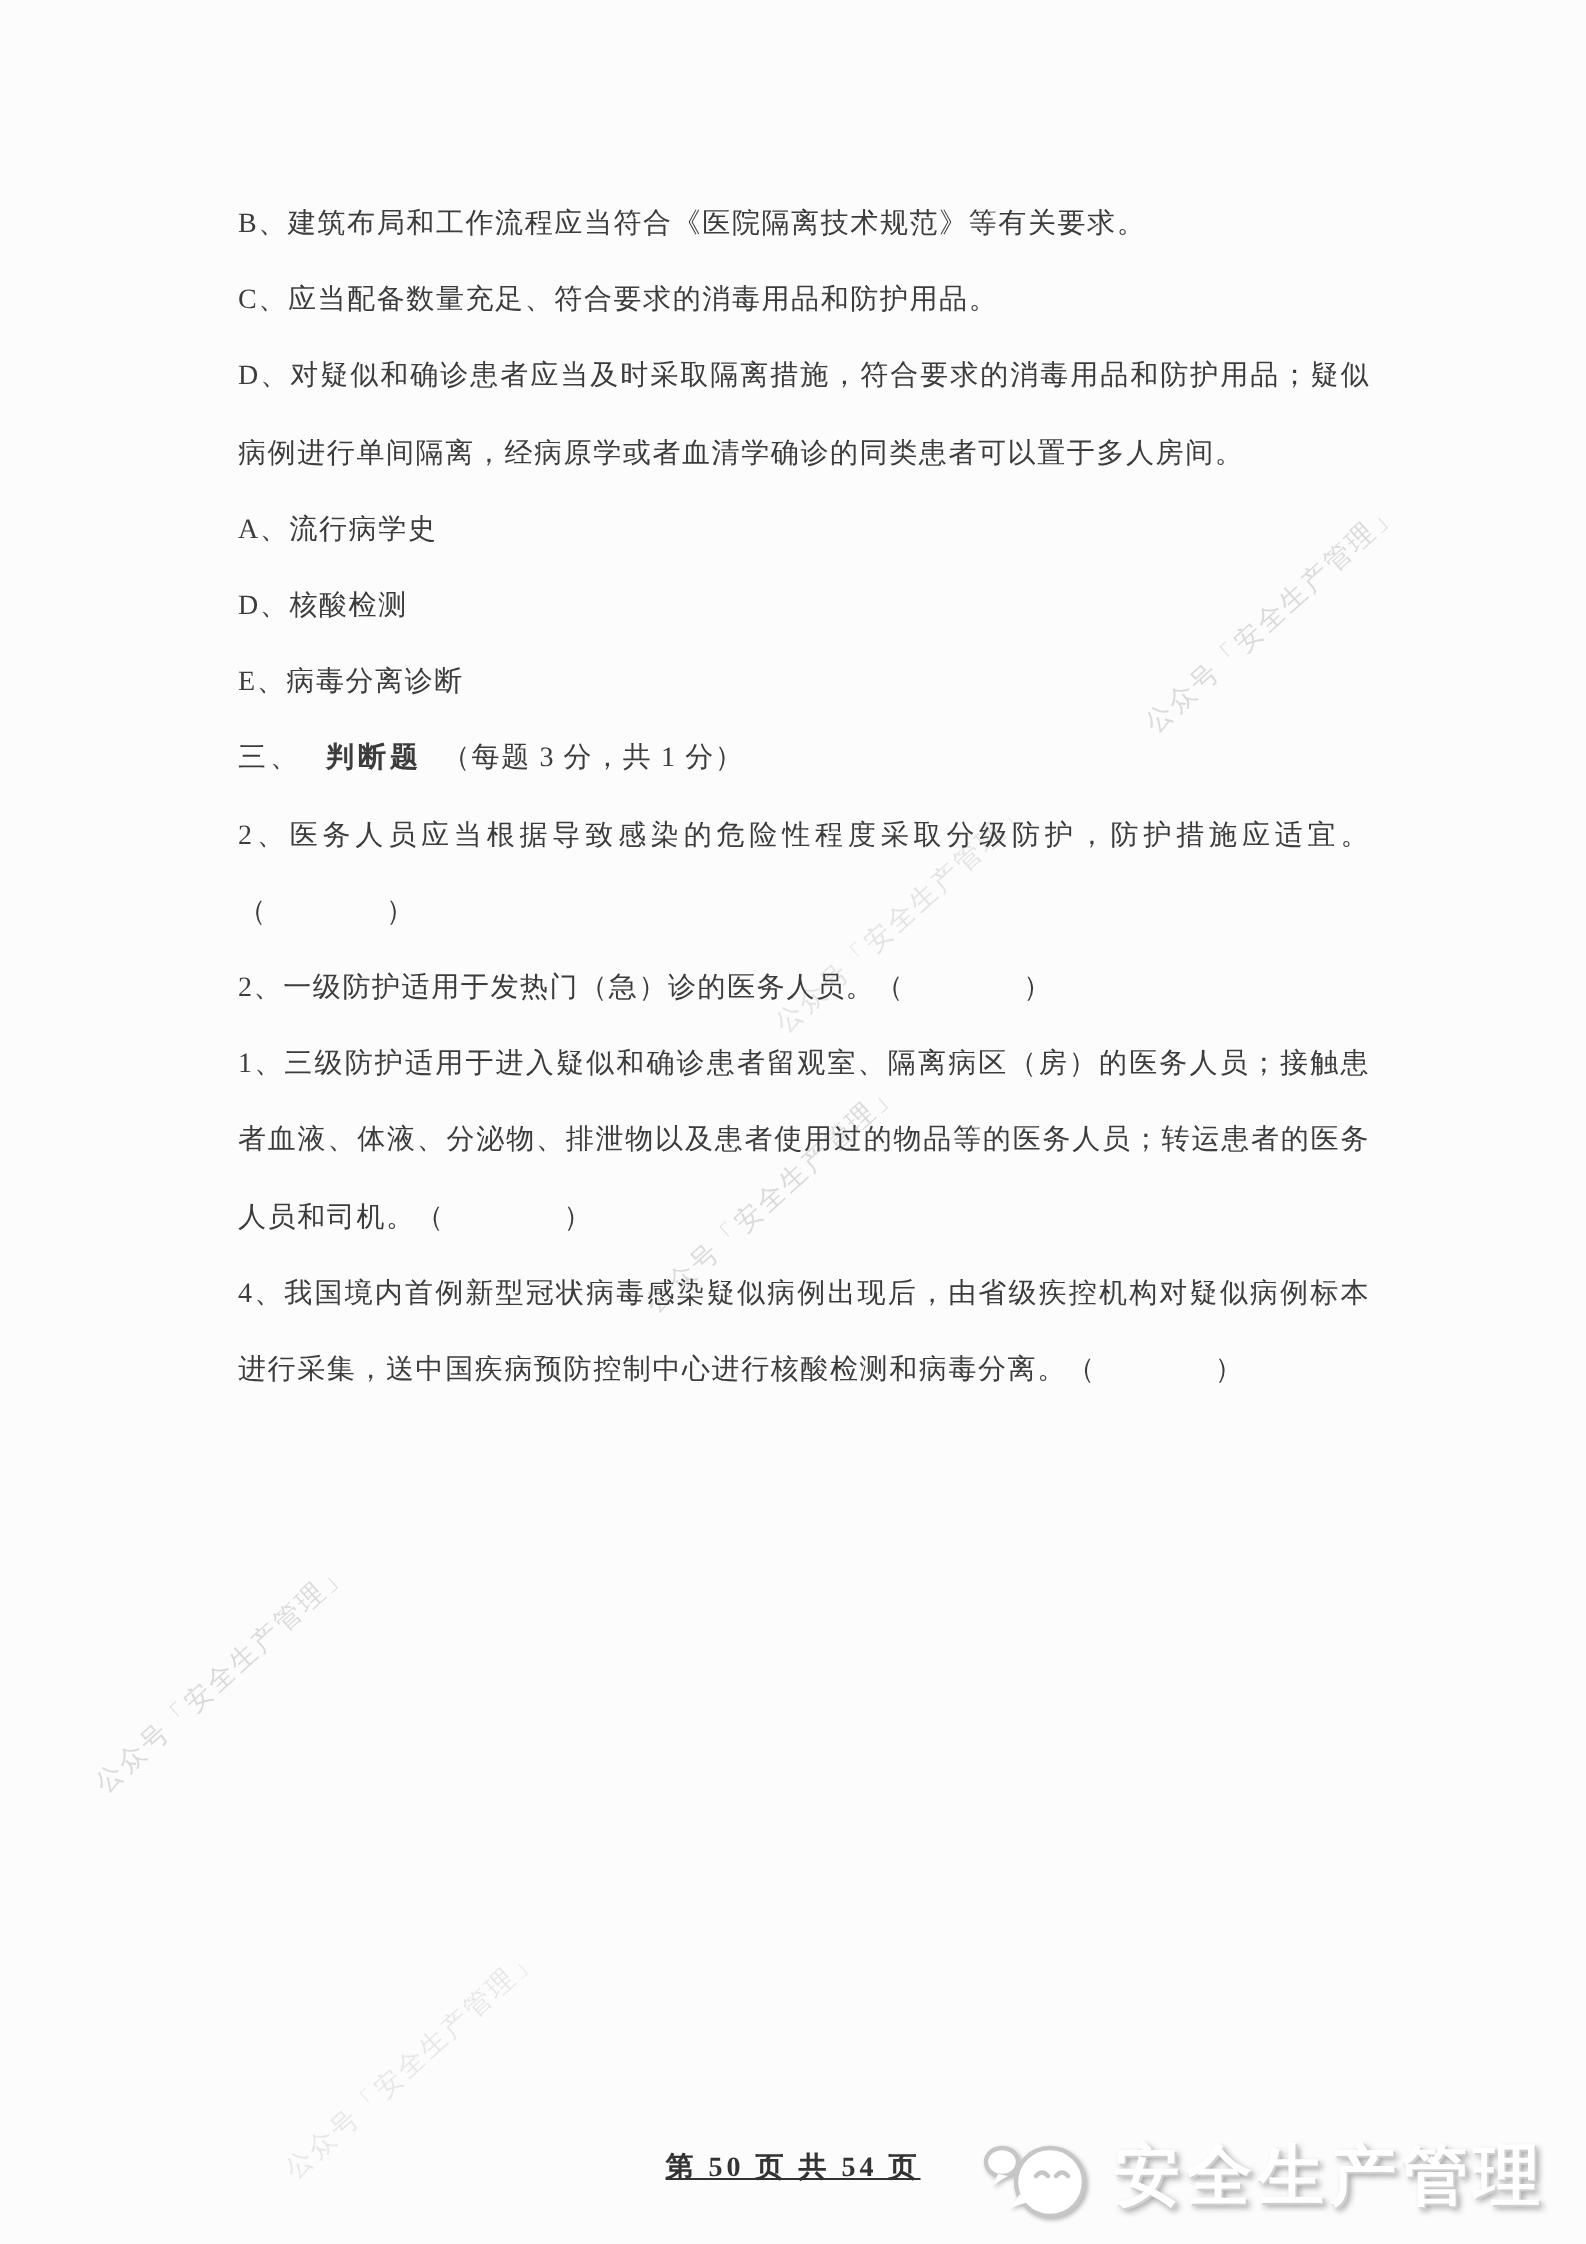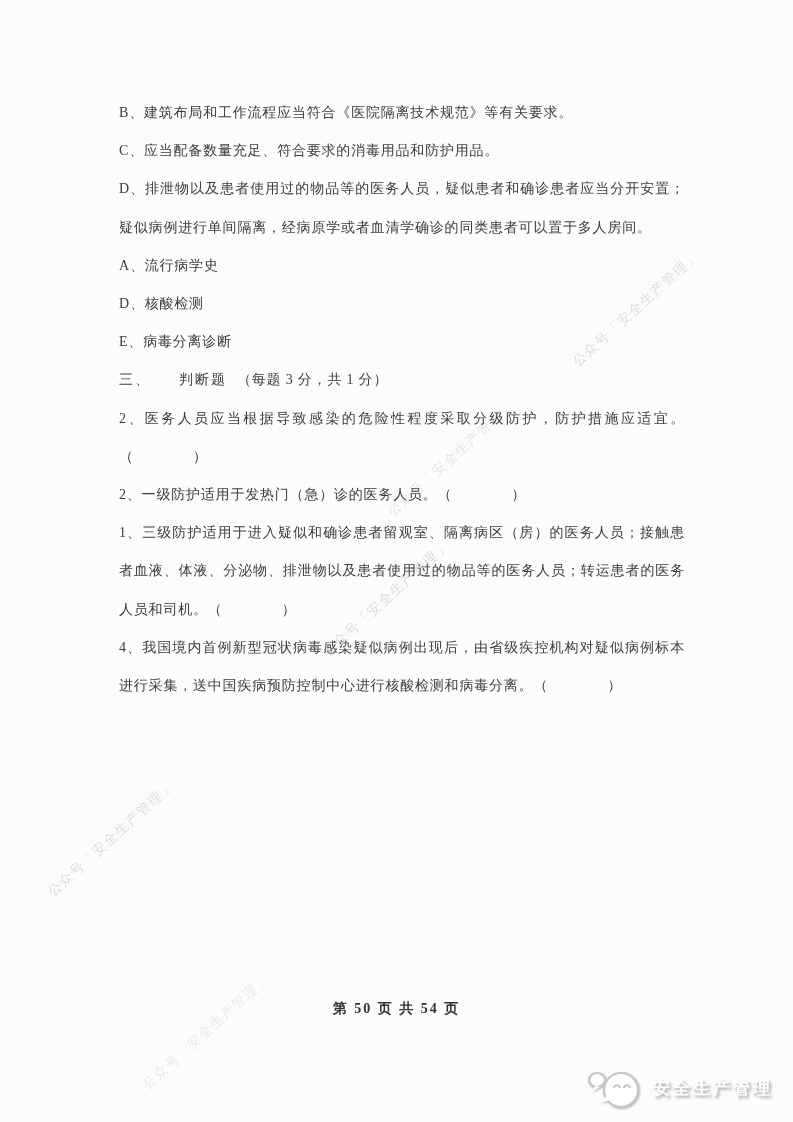--- a/index.html
+++ b/index.html
@@ -17,36 +17,37 @@
   }
   .content p {
     margin:0;
     font-size:14px;
     line-height:38.2px;
     letter-spacing:0.8px;
     text-align:justify;
   }
   .heading { display:flex; align-items:baseline; }
   .heading .sec-prefix { letter-spacing:2px; }
-  .heading .sec-title { font-weight:normal; margin:0 10px 0 28px; letter-spacing:2px; }
+  .heading .sec-title { font-weight:bold; margin:0 10px 0 12px; letter-spacing:2px; }
   .footer {
-    position:absolute; left:0; right:0; top:1000px;
+    position:absolute; left:0; right:0; top:1075px;
     text-align:center;
     font-size:14px; font-weight:600;
     letter-spacing:2px;
     color:#333333;
+    text-decoration:underline;
   }
   .brand {
     position:absolute; top:1066px; right:20px;
     display:flex; align-items:center; gap:9px;
   }
   .brand-icon svg { display:block; filter:drop-shadow(1.5px 1.5px 1px #b5b5b5); }
   .brand-text {
     font-family:"Liberation Sans","DejaVu Sans",sans-serif;
-    font-size:17px; font-weight:bold;
+    font-size:33px; font-weight:bold;
     letter-spacing:3px;
     color:#ffffff;
     text-shadow:1px 1px 0 #cfcfcf, 2px 2px 3px #9c9c9c;
   }
   .wm {
     position:absolute;
     white-space:nowrap;
     font-size:13.5px;
     letter-spacing:1.5px;
     color:#8f8f8f;
@@ -68,21 +69,21 @@
 
   <span class="wm wm1">公众号「安全生产管理」</span>
   <span class="wm wm2">公众号「安全生产管理」</span>
   <span class="wm wm3">公众号「安全生产管理」</span>
   <span class="wm wm4">公众号「安全生产管理」</span>
   <span class="wm wm5">公众号「安全生产管理」</span>
 
   <main class="content">
     <p>B、建筑布局和工作流程应当符合《医院隔离技术规范》等有关要求。</p>
     <p>C、应当配备数量充足、符合要求的消毒用品和防护用品。</p>
-    <p>D、排泄物以及患者使用过的物品等的医务人员，疑似患者和确诊患者应当分开安置；疑似病例进行单间隔离，经病原学或者血清学确诊的同类患者可以置于多人房间。</p>
+    <p>D、对疑似和确诊患者应当及时采取隔离措施，符合要求的消毒用品和防护用品；疑似病例进行单间隔离，经病原学或者血清学确诊的同类患者可以置于多人房间。</p>
     <p>A、流行病学史</p>
     <p>D、核酸检测</p>
     <p>E、病毒分离诊断</p>
 
     <p class="heading">
       <span class="sec-prefix">三、</span>
       <span class="sec-title">判断题</span>
       <span class="sec-points">（每题 3 分，共 1 分）</span>
     </p>
 

